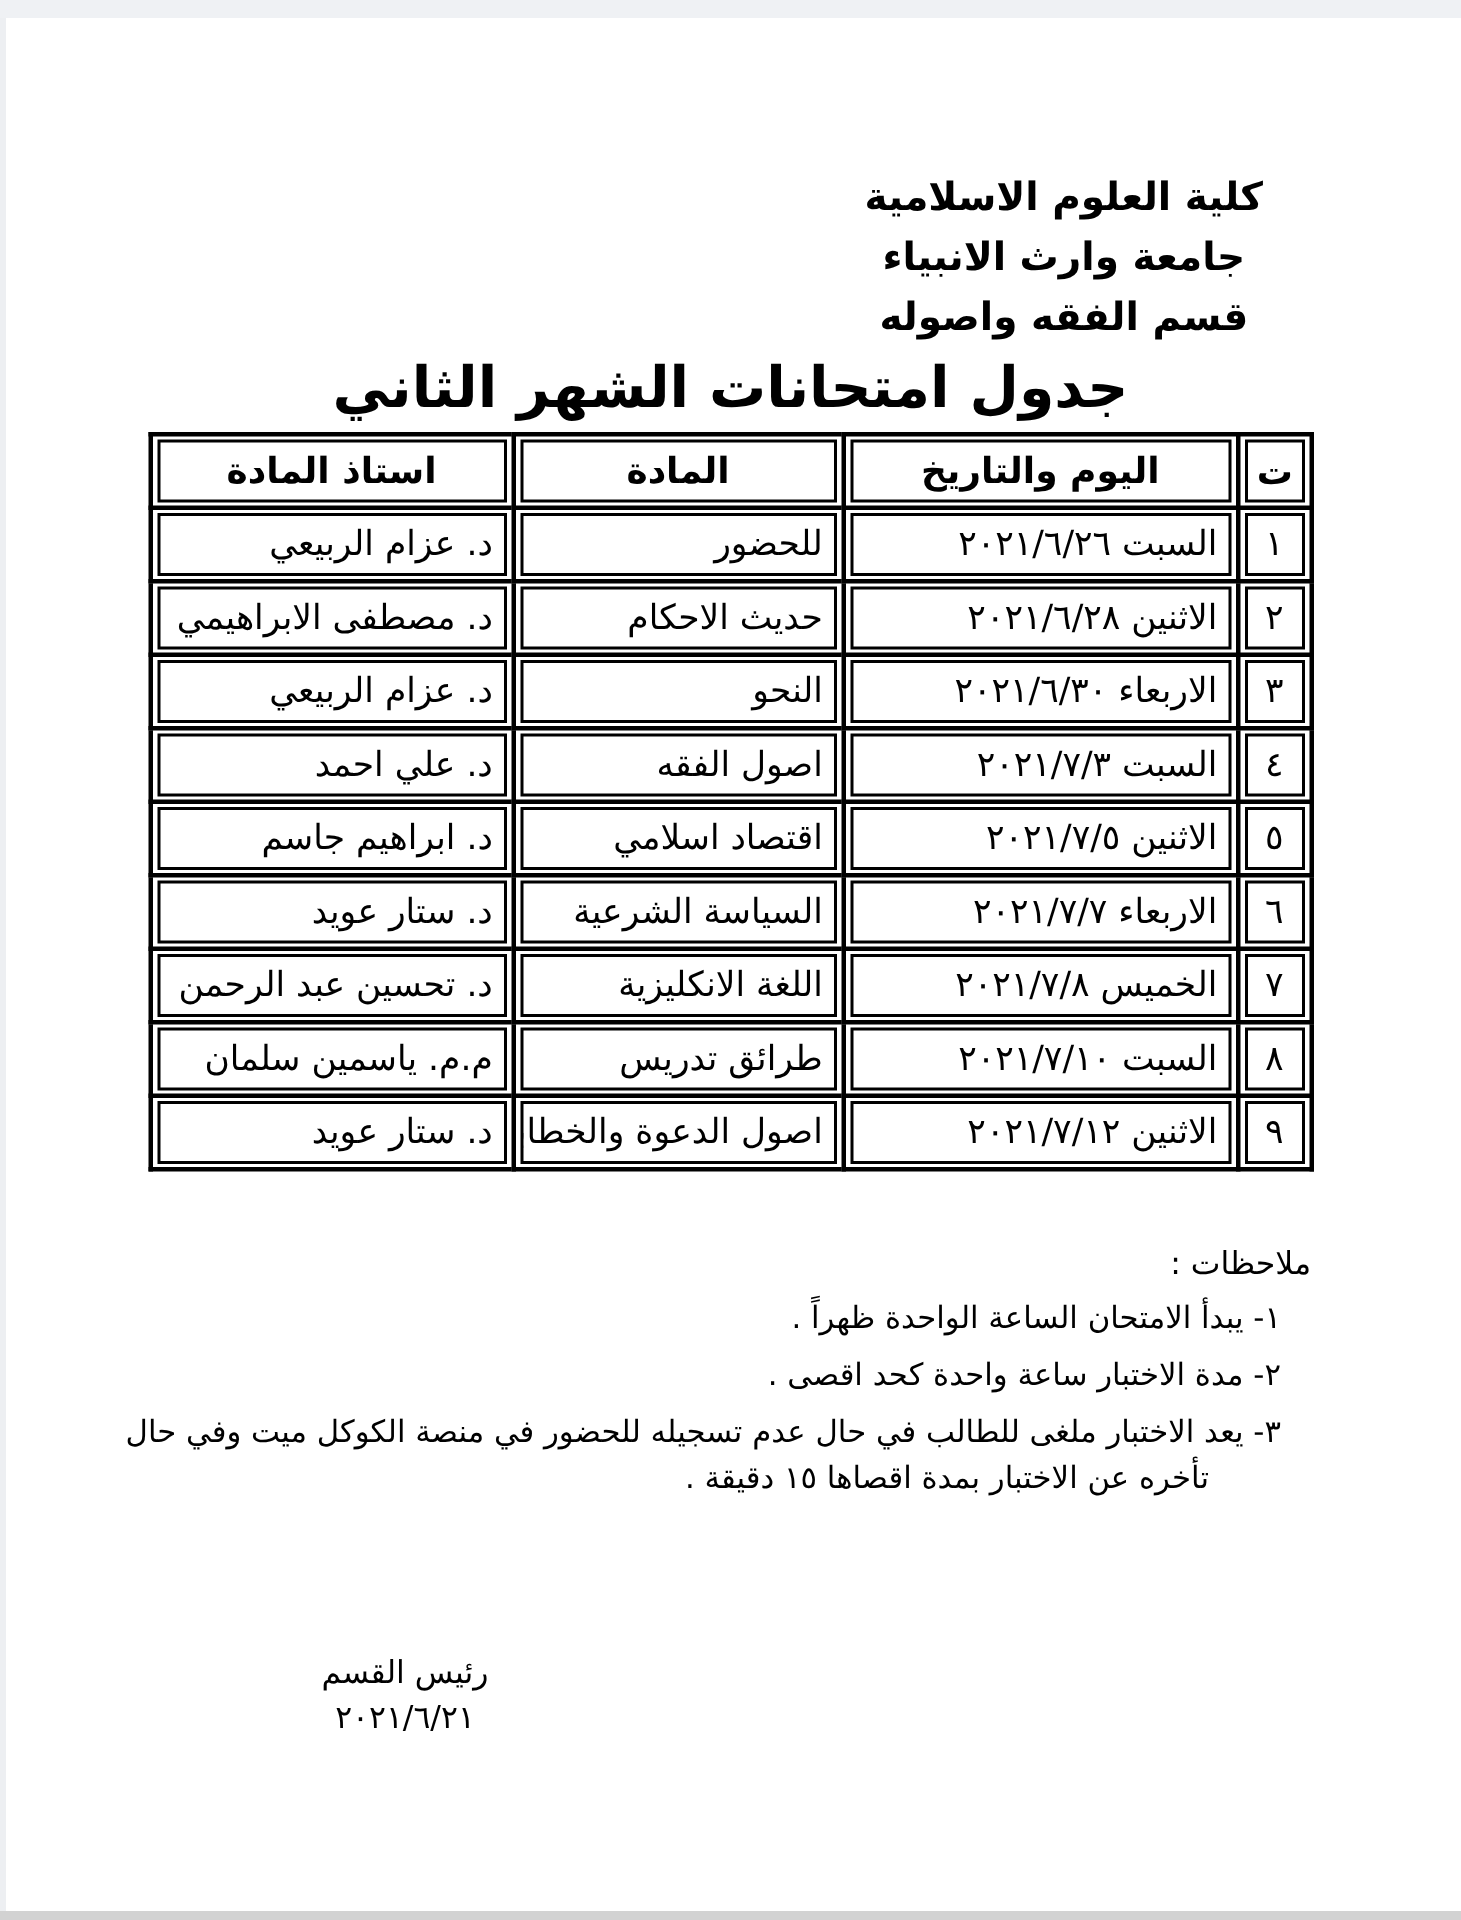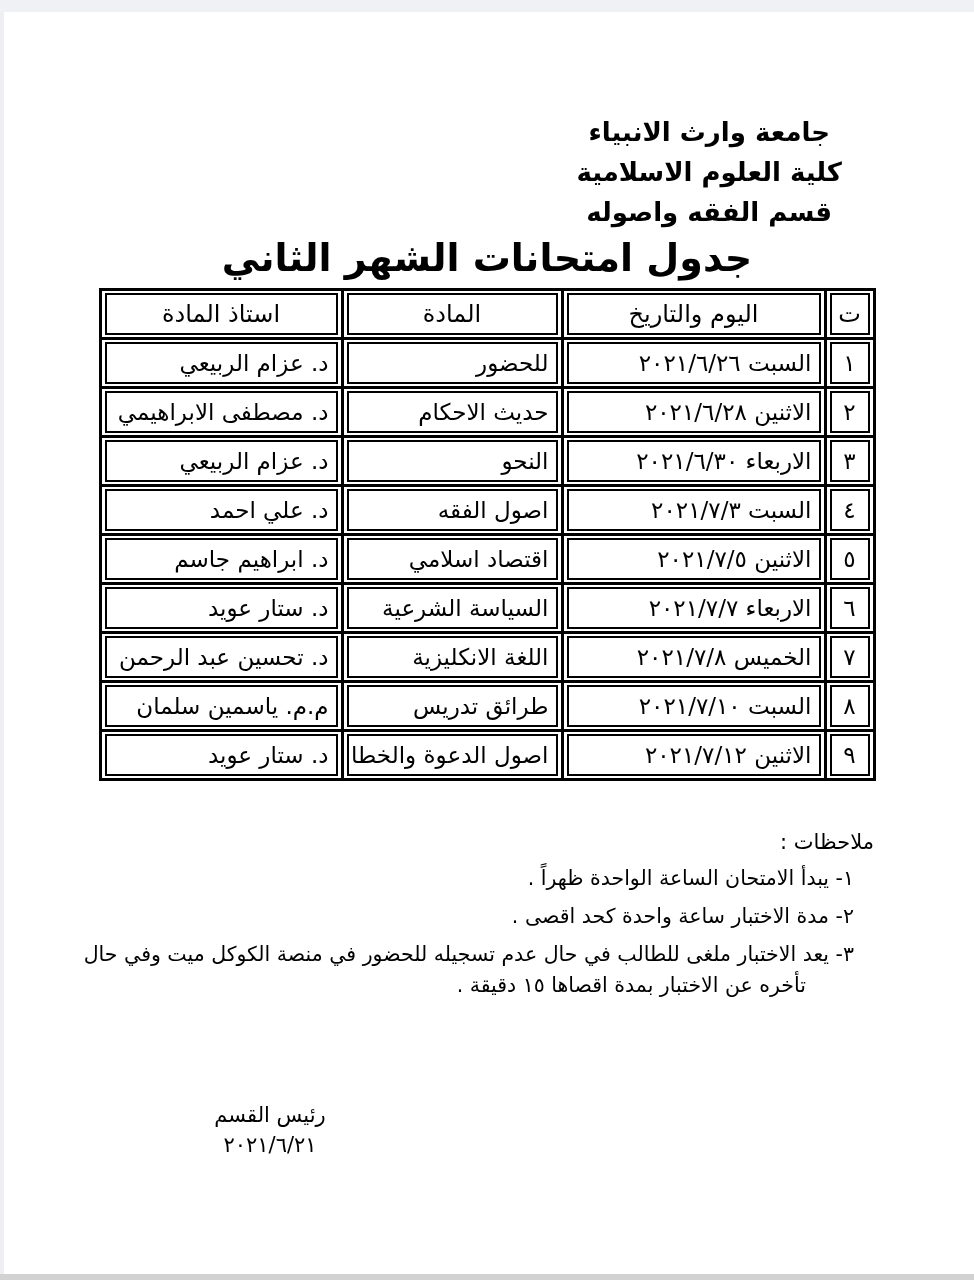--- a/index.html
+++ b/index.html
@@ -58,21 +58,21 @@
     height: 38px;
     display: flex;
     align-items: center;
     justify-content: flex-start;
     padding: 0 7px;
     font-size: 23px;
     white-space: nowrap;
     overflow: hidden;
   }
   .exam-table th .cell-inner {
-    font-weight: normal;
+    font-weight: bold;
     justify-content: center;
     font-size: 24px;
   }
   .exam-table td.col-no .cell-inner {
     justify-content: center;
     padding: 0 2px;
   }
 
   
   .notes {
@@ -107,22 +107,22 @@
 </head>
 <body>
 
 <div class="page">
 
   <div class="edge top"></div>
   <div class="edge left"></div>
   <div class="edge bottom"></div>
 
   <div class="univ-header">
+    <div>كلية العلوم الاسلامية</div>
     <div>جامعة وارث الانبياء</div>
-    <div>كلية العلوم الاسلامية</div>
     <div>قسم الفقه واصوله</div>
   </div>
 
   <div class="title-block">
     <div class="title-1">جدول امتحانات الشهر الثاني</div>
   </div>
 
   <table class="exam-table">
     <colgroup>
       <col style="width:49px">

